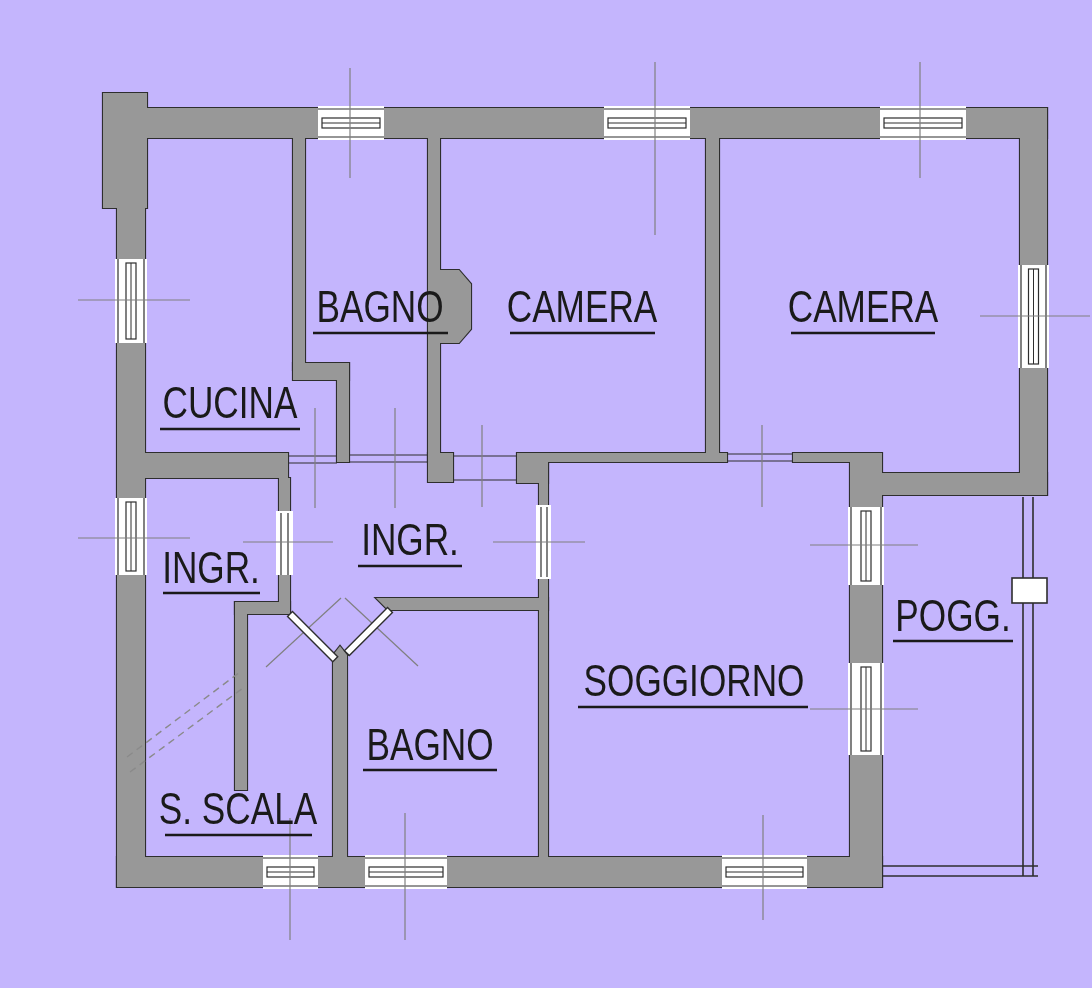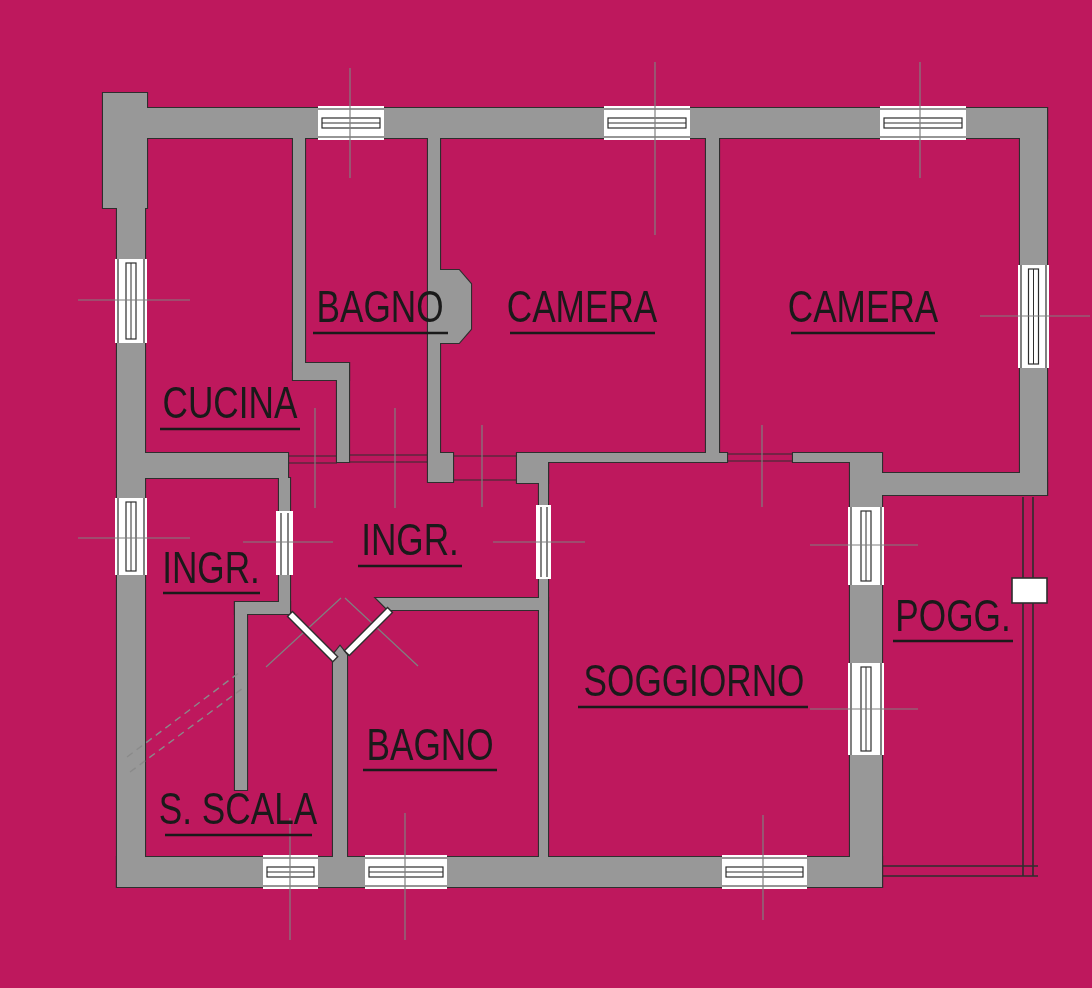--- a/index.html
+++ b/index.html
@@ -1,19 +1,19 @@
 <!DOCTYPE html>
 <html><head>
 <meta charset="utf-8">
 <style>
   html, body { margin: 0; padding: 0; background: #ffffff; }
   .canvas {
     position: relative;
     width: 1092px; height: 988px;
-    background: #be185d;
+    background: #c4b5fd;
     overflow: hidden;
     font-family: "Liberation Sans", sans-serif;
   }
   svg text {
     font-family: "Liberation Sans", sans-serif;
     font-weight: 400;
     fill: #1a1a1a;
   }
 </style>
 </head>

